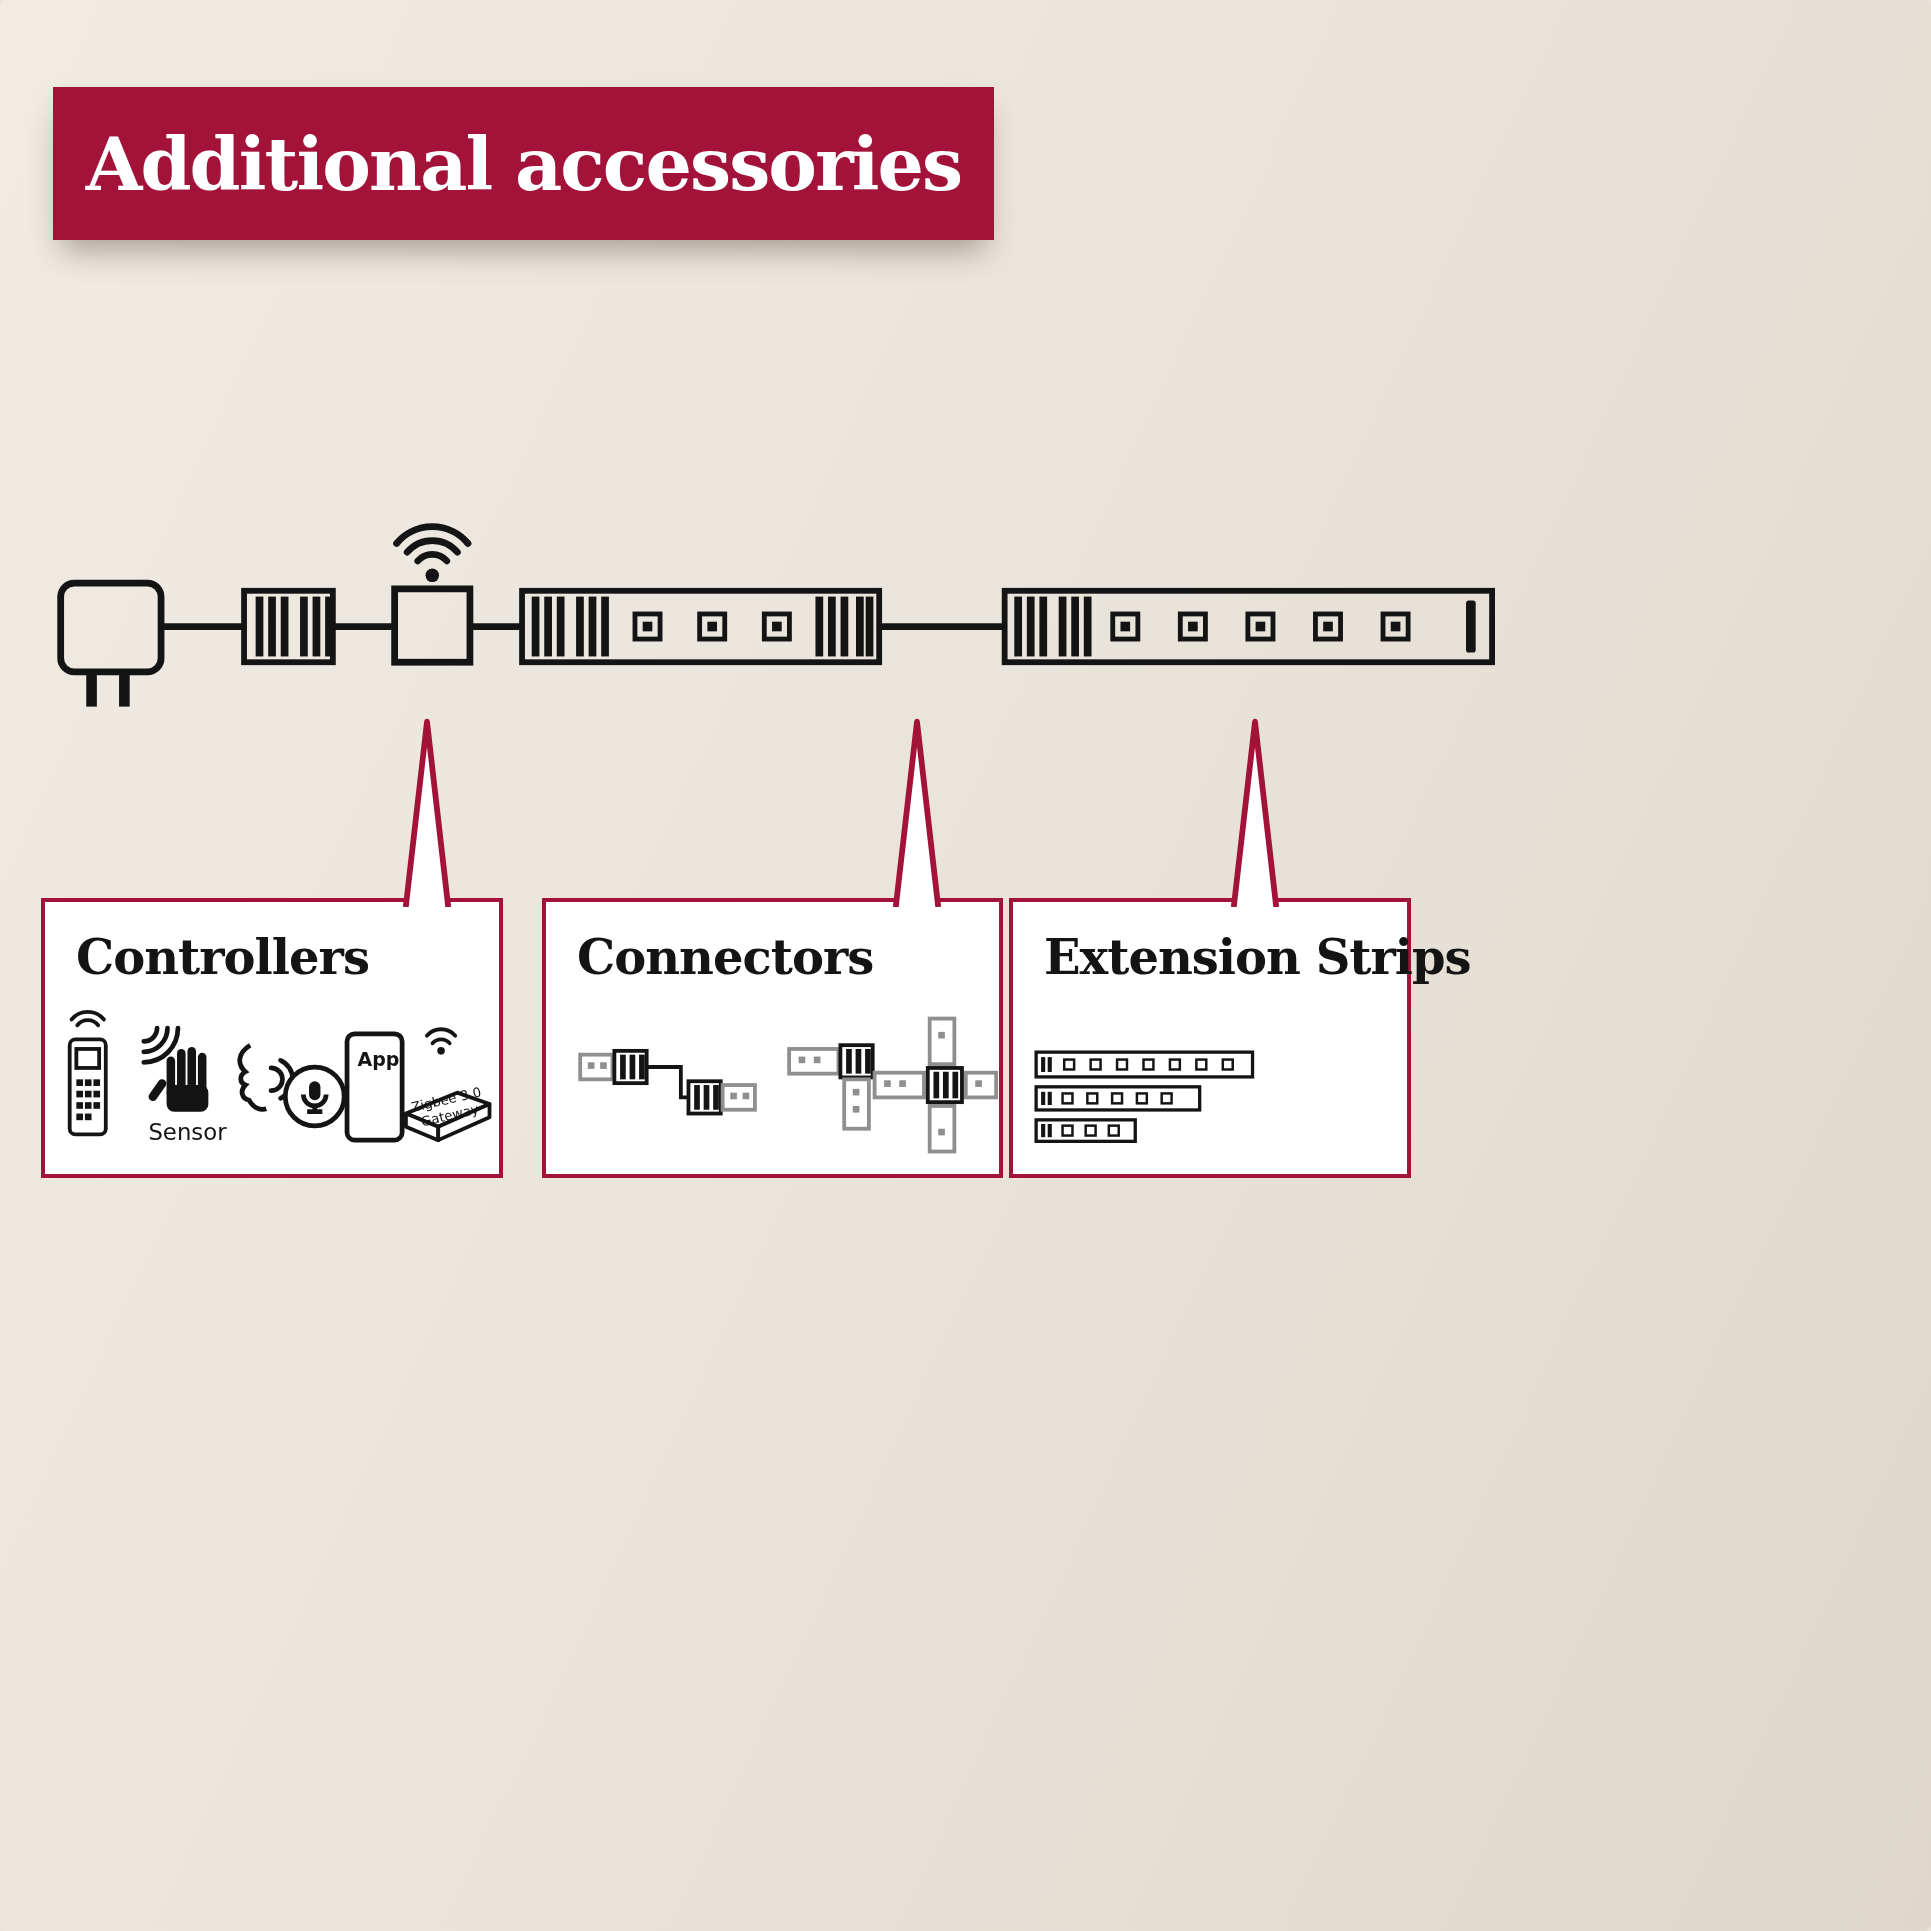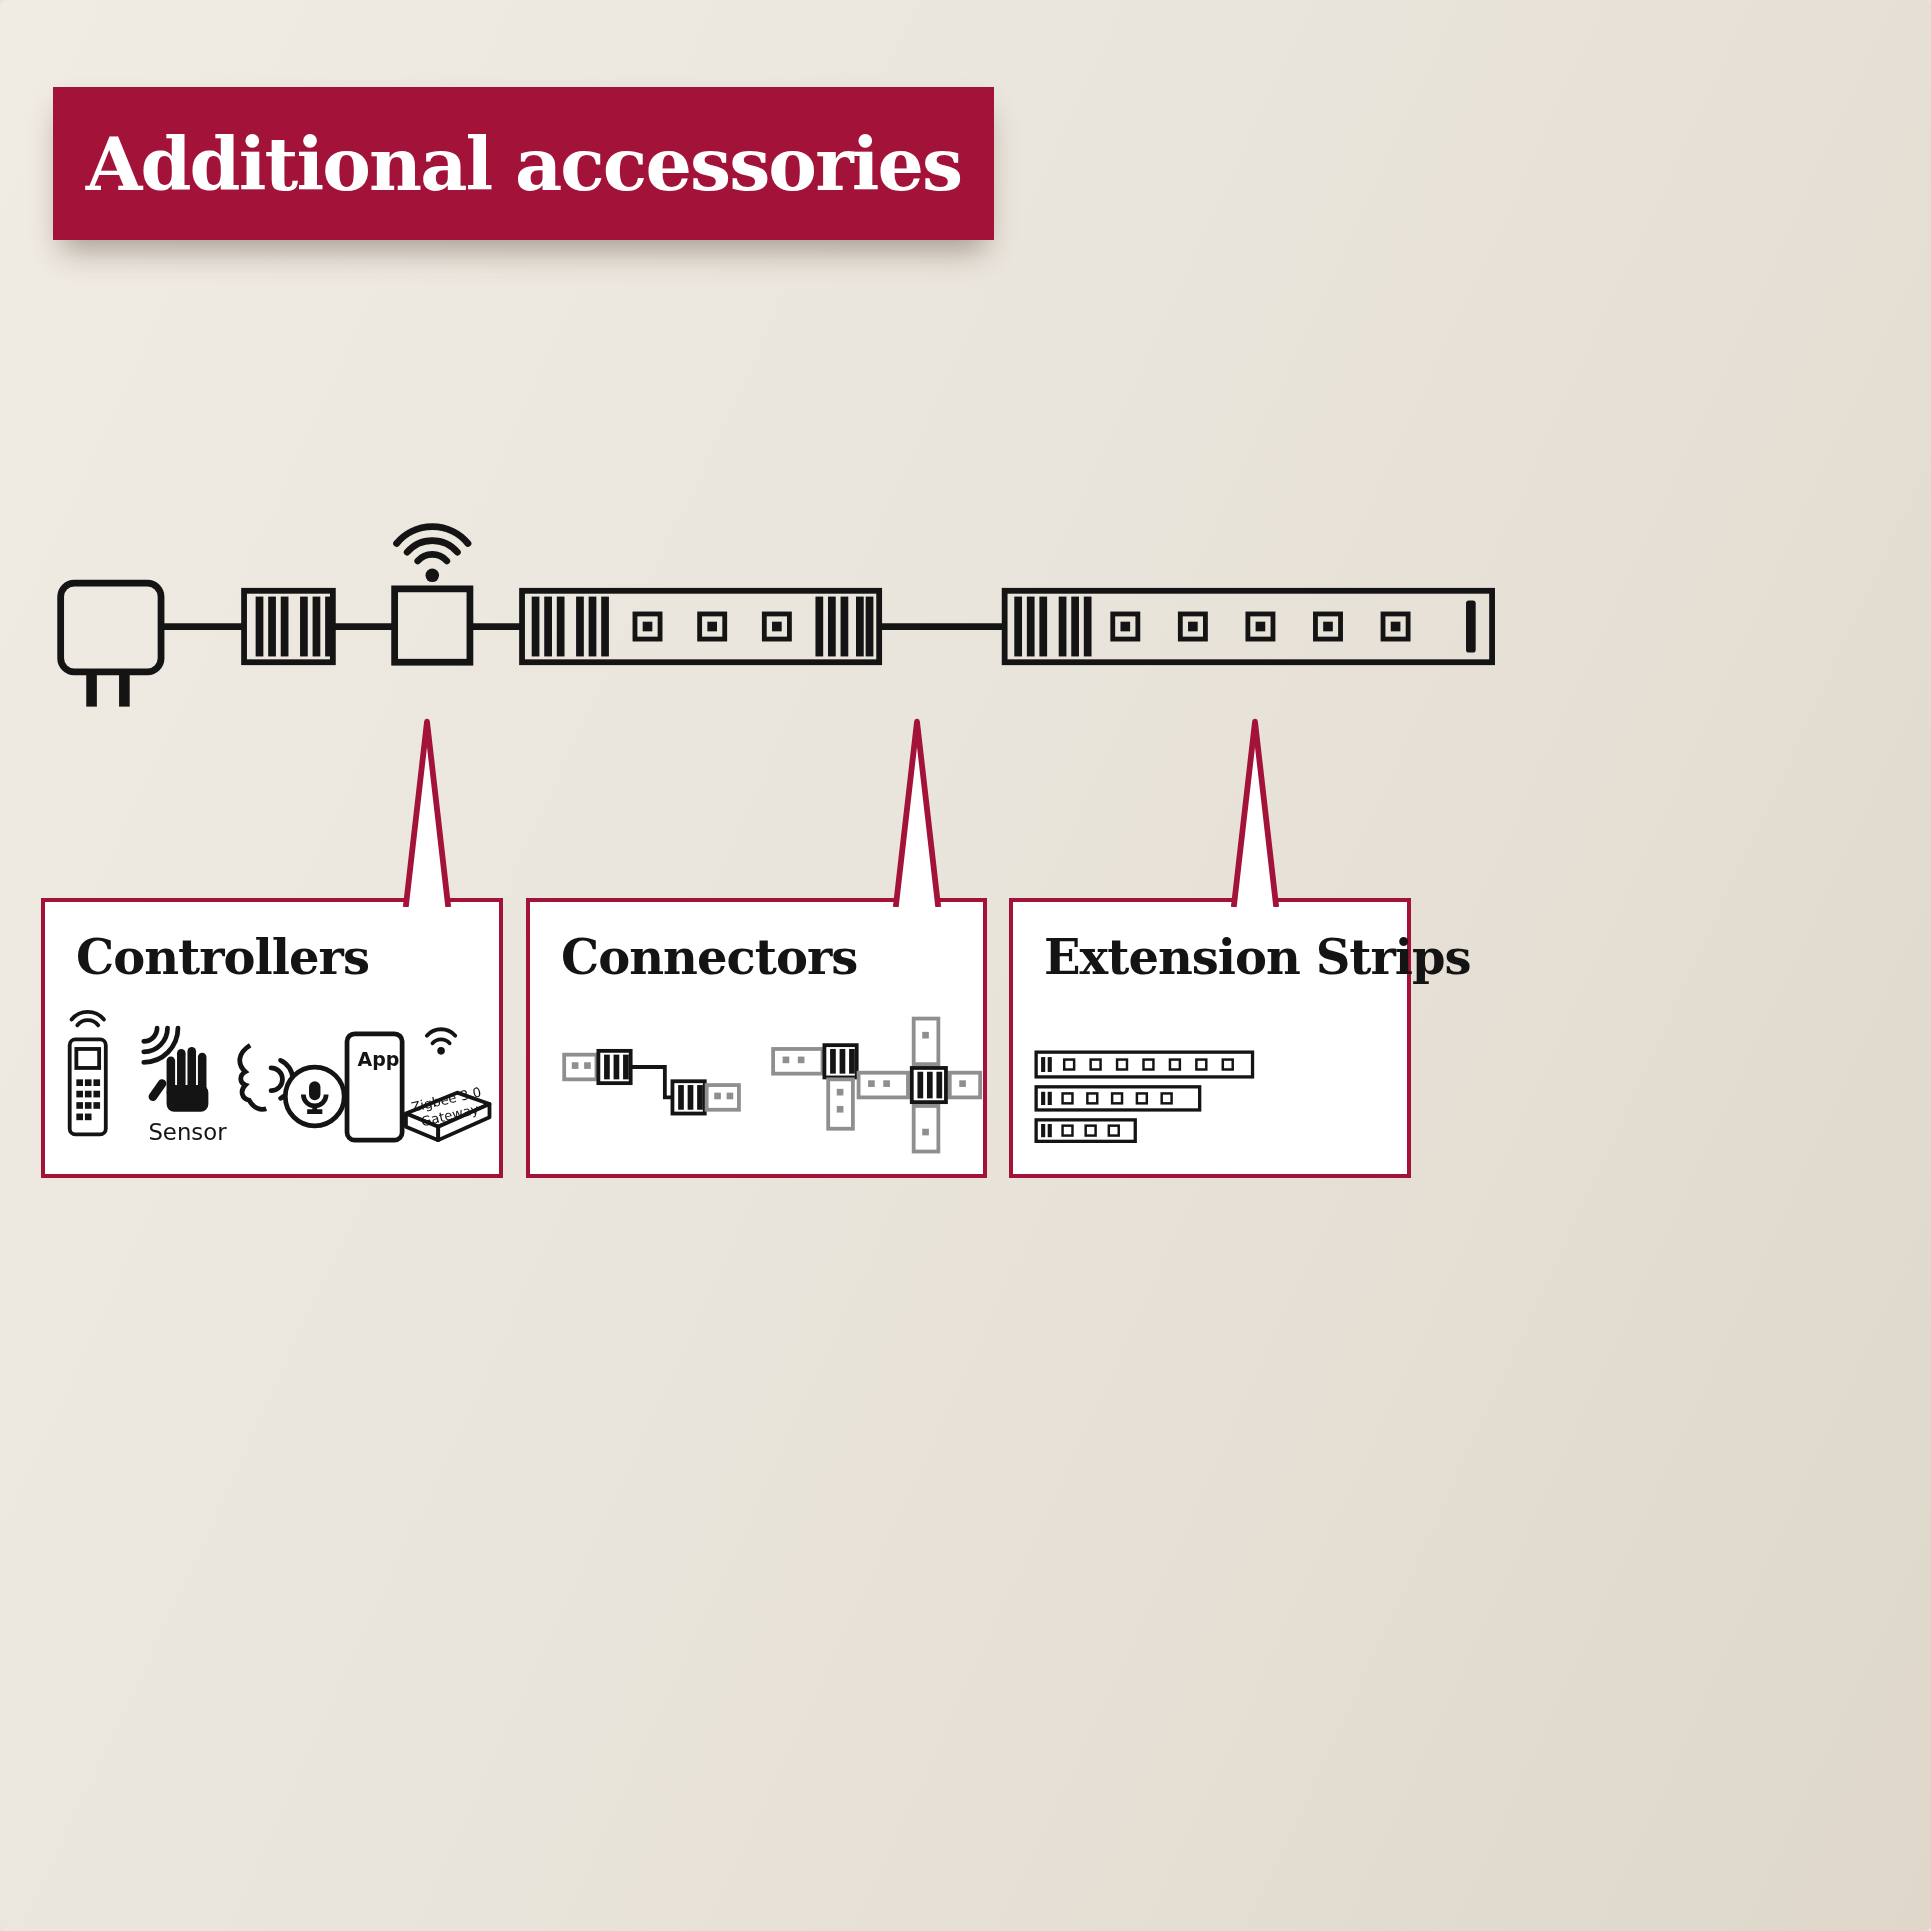--- a/index.html
+++ b/index.html
@@ -229,21 +229,21 @@
         <polygon points="380,114 414,128 414,142 380,128"></polygon>
         <polygon points="414,128 468,104 468,118 414,142"></polygon>
         <g transform="rotate(-13 424 106)" stroke="none">
           <text x="424" y="104" text-anchor="middle" font-size="14" font-family="DejaVu Sans, sans-serif" fill="#141414">Zigbee 3.0</text>
           <text x="424" y="121" text-anchor="middle" font-size="14" font-family="DejaVu Sans, sans-serif" fill="#141414">Gateway</text>
         </g>
       </g>
     </svg>
   </section>
 
-  <section class="callout" style="left:526px; width:461px;">
+  <section class="callout" style="left:542px; width:461px;">
     <h2>Connectors</h2>
     <svg class="icons" viewBox="0 0 477 170">
 
       <g>
         <rect x="36" y="52" width="34" height="26" fill="none" stroke="#8f8f8f" stroke-width="4"></rect>
         <rect x="44" y="60" width="7" height="7" fill="#8f8f8f"></rect>
         <rect x="57" y="60" width="7" height="7" fill="#8f8f8f"></rect>
         <rect x="72" y="48" width="34" height="34" fill="none" stroke="#141414" stroke-width="4"></rect>
         <rect x="78" y="52" width="6" height="26" fill="#141414"></rect>
         <rect x="88" y="52" width="6" height="26" fill="#141414"></rect>

